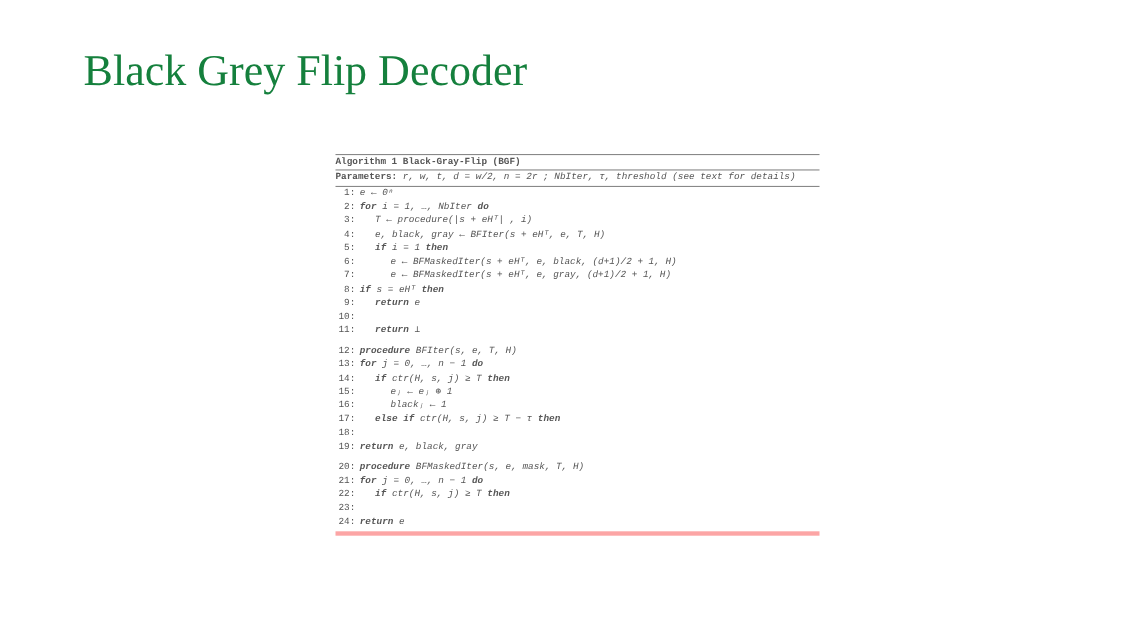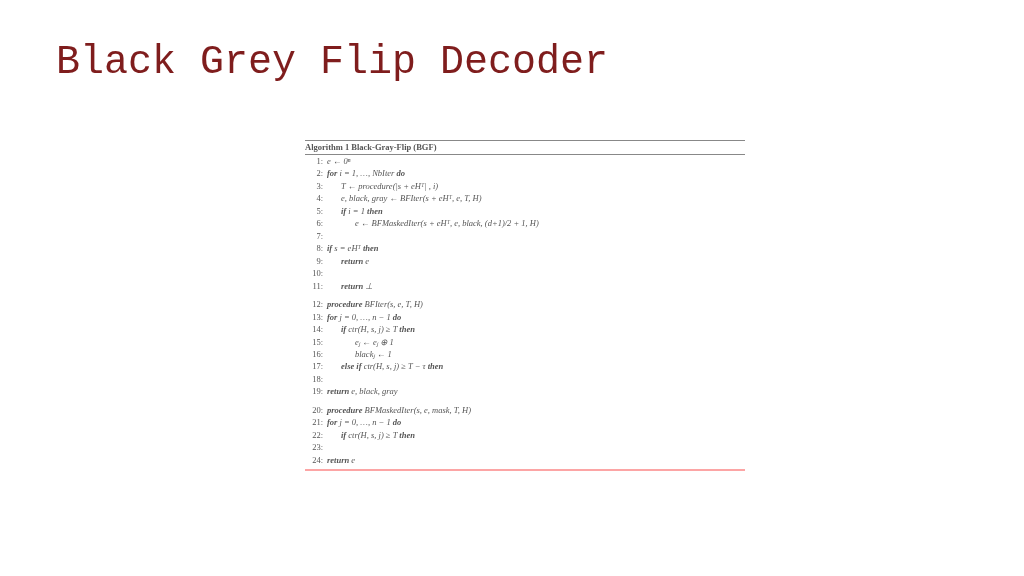--- a/index.html
+++ b/index.html
@@ -7,35 +7,35 @@
     padding: 0;
     width: 1024px;
     height: 576px;
     font-family: Georgia, 'Times New Roman', serif;
     background: #fff;
     position: relative;
   }
   .slide-title {
     position: absolute;
     top: 40px;
-    left: 56px;
+    left: 76px;
     font-size: 40px;
     font-weight: 400;
-    color: #7f1d1d;
-    font-family: Liberation Mono, monospace;
+    color: #15803d;
+    font-family: Liberation Serif, serif;
   }
   .algorithm-box {
     position: absolute;
     left: 305px;
     top: 140px;
     width: 440px;
     font-size: 8.5px;
     line-height: 1.35;
     color: #555;
-    font-family: Liberation Serif, serif;
+    font-family: Liberation Mono, monospace;
   }
   .rule-top { border-top: 1px solid #888; margin: 0; }
   .header-row {
     padding: 1px 0;
     border-bottom: 1px solid #888;
   }
   .header-row.last { border-bottom: none; }
   .bold { font-weight: bold; }
   .line {
     display: flex;
@@ -46,31 +46,34 @@
     width: 18px;
     text-align: right;
     padding-right: 4px;
     flex-shrink: 0;
   }
   .content { flex: 1; }
   .ind1 { padding-left: 14px; }
   .ind2 { padding-left: 28px; }
   .gap { height: 6px; }
   .ital { font-style: italic; }
-  .algblock { border-bottom: 2px solid #fca5a5; padding-bottom: 2px; }
+  .algblock { border-bottom: 4px solid #fca5a5; padding-bottom: 2px; }
 </style>
 </head>
 <body>
 
 <div class="slide-title">Black Grey Flip Decoder</div>
 
 <div class="algorithm-box">
   <div class="rule-top"></div>
   <div class="header-row">
     <span class="bold">Algorithm 1 Black-Gray-Flip (BGF)</span>
+  </div>
+  <div class="header-row">
+    <span class="bold">Parameters:</span><span class="ital"> r, w, t, d = w/2, n = 2r ; NbIter, τ, threshold (see text for details)</span>
   </div>
 
   <div id="main-lines">
       <div class="line">
         <div class="lineno">1:</div>
         <div class="content ital ind0">e ← 0ⁿ</div>
       </div>
       <div class="line">
         <div class="lineno">2:</div>
         <div class="content ital ind0"><span><span class="bold">for</span> i = 1, …, NbIter <span class="bold">do</span></span></div>
@@ -86,20 +89,21 @@
       <div class="line">
         <div class="lineno">5:</div>
         <div class="content ital ind1"><span><span class="bold">if</span> i = 1 <span class="bold">then</span></span></div>
       </div>
       <div class="line">
         <div class="lineno">6:</div>
         <div class="content ital ind2">e ← BFMaskedIter(s + eHᵀ, e, black, (d+1)/2 + 1, H)</div>
       </div>
       <div class="line">
         <div class="lineno">7:</div>
+        <div class="content ital ind2">e ← BFMaskedIter(s + eHᵀ, e, gray, (d+1)/2 + 1, H)</div>
       </div>
       <div class="line">
         <div class="lineno">8:</div>
         <div class="content ital ind0"><span><span class="bold">if</span> s = eHᵀ <span class="bold">then</span></span></div>
       </div>
       <div class="line">
         <div class="lineno">9:</div>
         <div class="content ital ind1"><span><span class="bold">return</span> e</span></div>
       </div>
       <div class="line">

